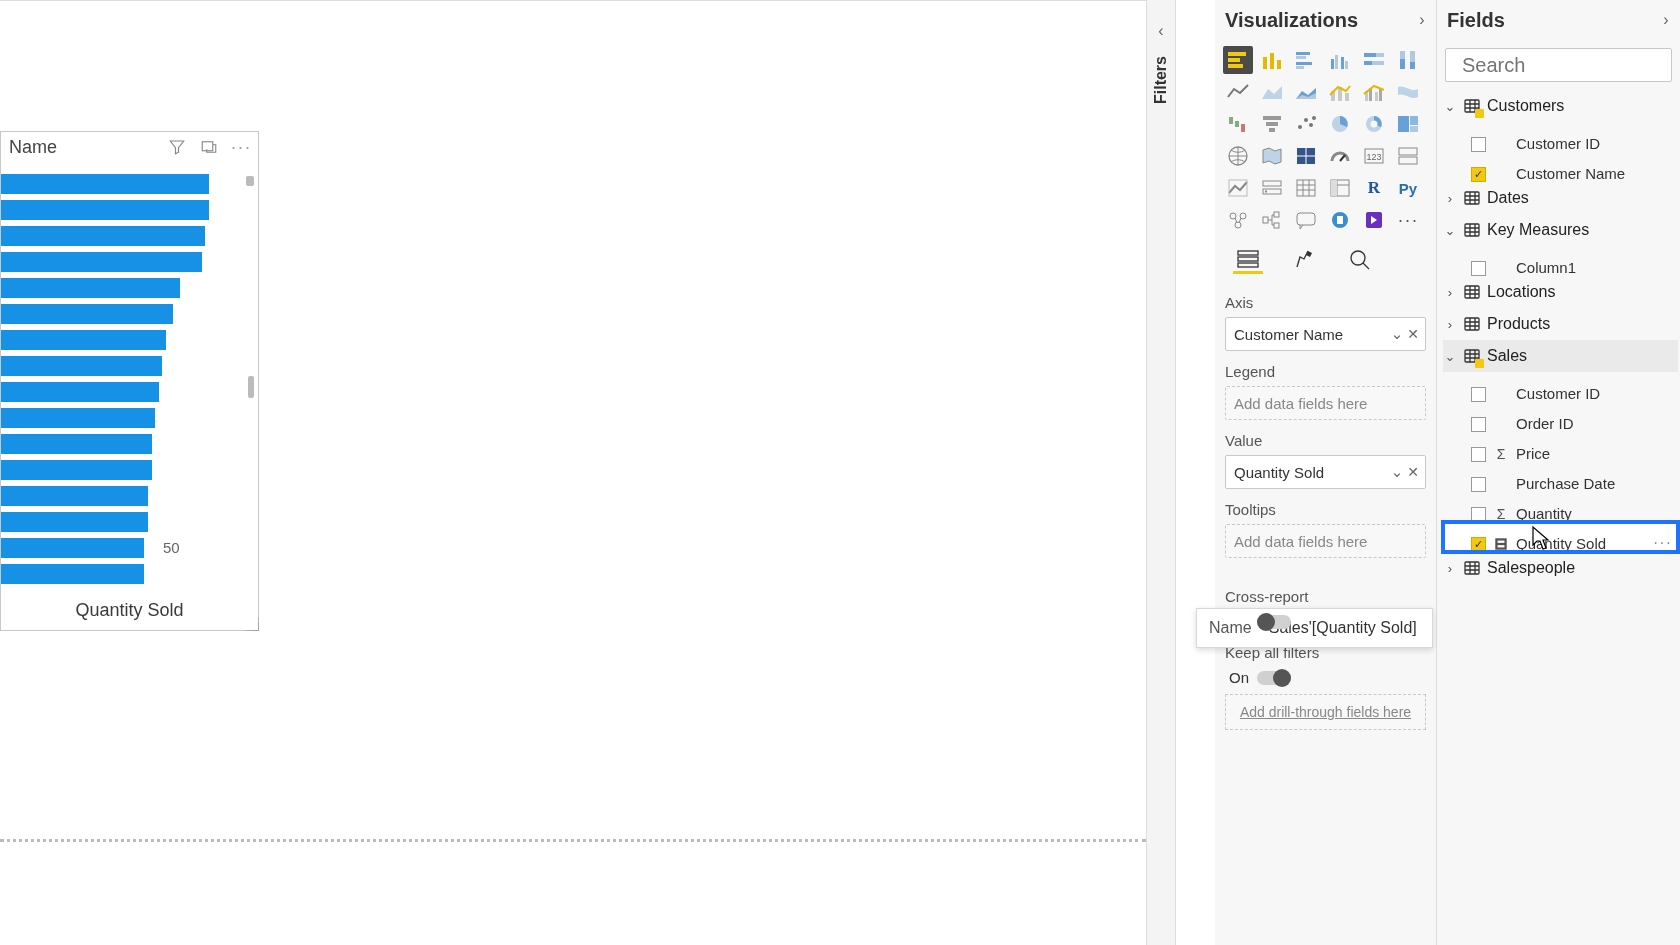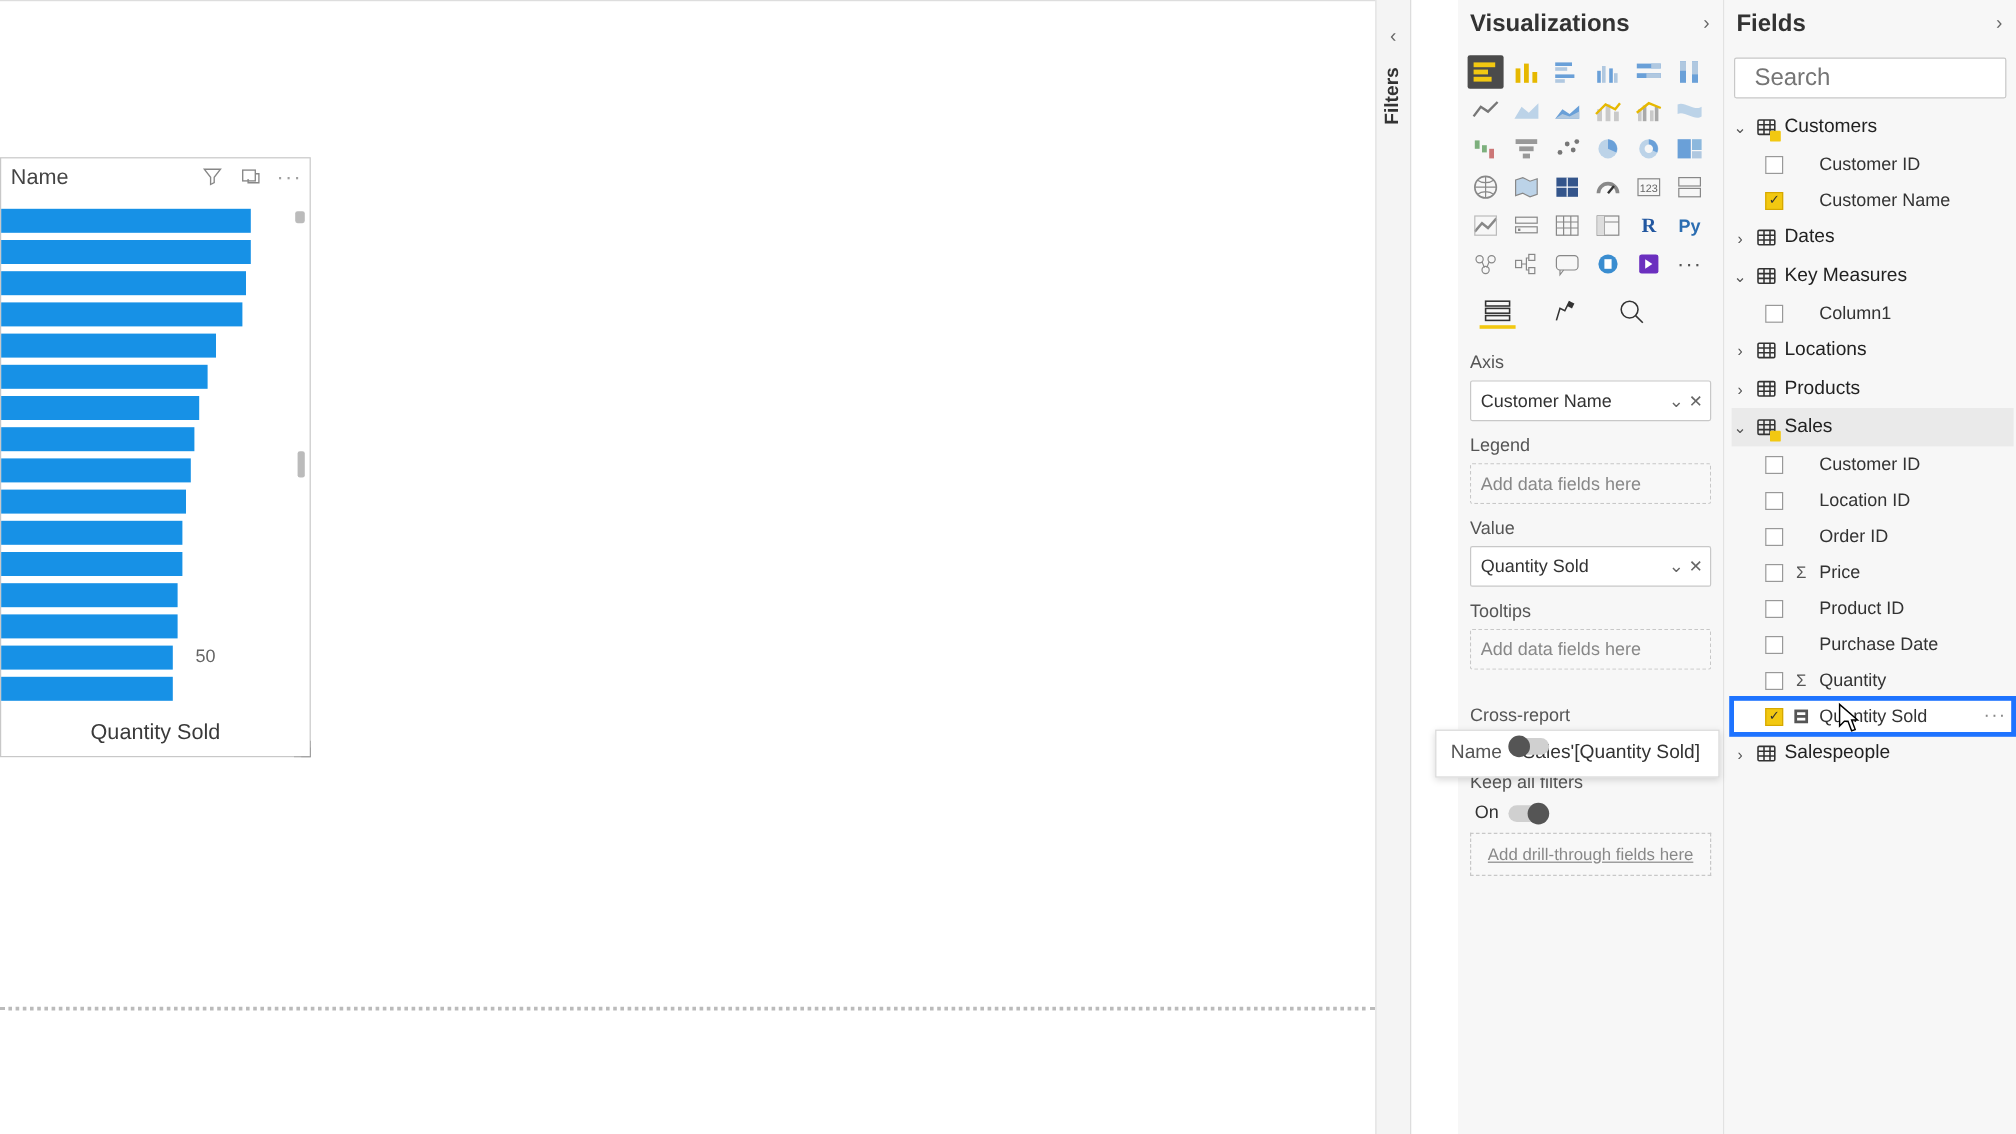--- a/index.html
+++ b/index.html
@@ -100,21 +100,21 @@
 
 .field-tree { flex: 1; overflow: auto; padding: 0 2px 0 6px; }
 .table-row { display: flex; align-items: center; height: 32px; gap: 6px; font-size: 16px; color: #222; cursor: default; padding-right: 6px; }
 .table-row.selected { background: #eaeaea; }
 .tr-chev { width: 14px; text-align: center; color: #555; font-size: 13px; }
 .tr-icon { width: 18px; height: 18px; position: relative; }
 .tr-icon svg { width: 18px; height: 18px; stroke: #333; fill: none; stroke-width: 1.3; }
 .tr-icon .badge { position: absolute; right: -3px; bottom: -3px; width: 9px; height: 9px; background: #f2c811; border-radius: 1px; }
 .tr-name { flex: 1; white-space: nowrap; overflow: hidden; text-overflow: ellipsis; }
 
-.field-row { display: flex; align-items: center; height: 30px; gap: 7px; padding-left: 28px; padding-right: 6px; font-size: 15px; color: #333; position: relative; }
+.field-row { display: flex; align-items: flex-end; height: 30px; gap: 7px; padding-left: 28px; padding-right: 6px; font-size: 15px; color: #333; position: relative; }
 .chk { width: 15px; height: 15px; border: 1px solid #999; background: #fff; display: inline-flex; align-items: center; justify-content: center; flex-shrink: 0; }
 .chk.checked { background: #f2c811; border-color: #d6a800; }
 .chk.checked::after { content: "✓"; font-size: 11px; color: #333; line-height: 1; }
 .ftype { width: 16px; height: 16px; display: inline-flex; align-items: center; justify-content: center; flex-shrink: 0; color: #555; }
 .ftype.sigma::before { content: "Σ"; font-size: 14px; }
 .field-row .fname { flex: 1; white-space: nowrap; overflow: hidden; text-overflow: ellipsis; }
 .field-row .fmenu { color: #888; font-size: 16px; letter-spacing: 1px; }
 
 .field-row.highlight-box {
   outline: 4px solid #1e73ff; outline-offset: -2px; background: #fff;
@@ -615,36 +615,26 @@
           <span class="tr-name">Sales</span>
         </div>
         <div class="field-row">
           <span class="chk"></span>
           <span class="ftype"></span>
           <span class="fname">Customer ID</span>
         </div>
         <div class="field-row">
           <span class="chk"></span>
           <span class="ftype"></span>
-          <span class="fname">Location ID</span>
-        </div>
-        <div class="field-row">
-          <span class="chk"></span>
-          <span class="ftype"></span>
           <span class="fname">Order ID</span>
         </div>
         <div class="field-row">
           <span class="chk"></span>
           <span class="ftype sigma"></span>
           <span class="fname">Price</span>
-        </div>
-        <div class="field-row">
-          <span class="chk"></span>
-          <span class="ftype"></span>
-          <span class="fname">Product ID</span>
         </div>
         <div class="field-row">
           <span class="chk"></span>
           <span class="ftype"></span>
           <span class="fname">Purchase Date</span>
         </div>
         <div class="field-row">
           <span class="chk"></span>
           <span class="ftype sigma"></span>
           <span class="fname">Quantity</span>

